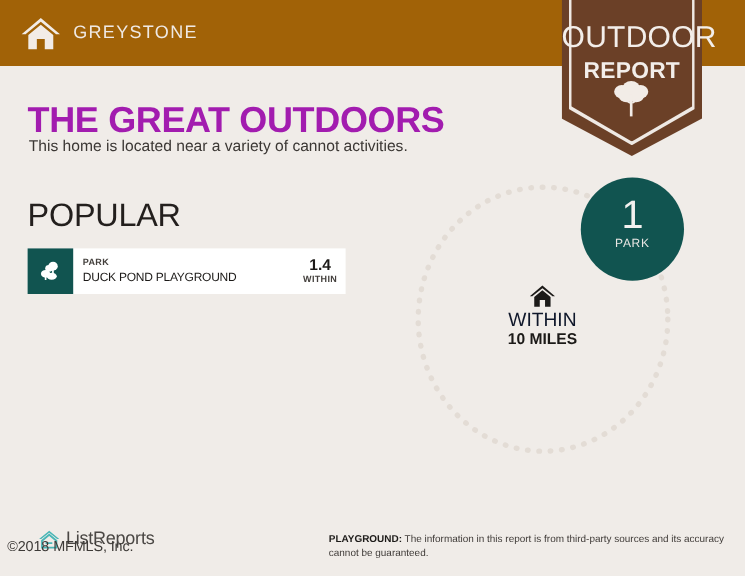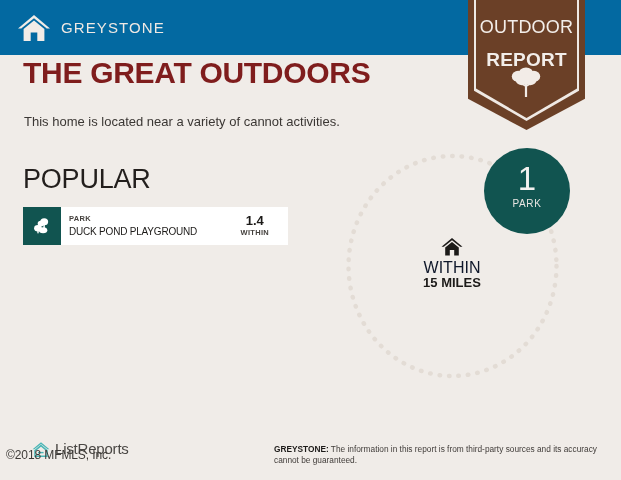--- a/index.html
+++ b/index.html
@@ -22,21 +22,21 @@
     background: #f0ece8;
     overflow: hidden;
   }
 
   
   #header-bar {
     position: absolute;
     left: 0; top: 0;
     width: 621px;
     height: 55px;
-    background: #0369a1;
+    background: #a16207;
   }
   #header-home-icon {
     position: absolute;
     left: 17px; top: 13px;
     width: 34px; height: 30px;
   }
   #header-home-icon svg { display: block; }
   #brand-name {
     position: absolute;
     left: 61px; top: 19px;
@@ -71,21 +71,21 @@
     -webkit-clip-path: polygon(0 0, 100% 0, 100% 75%, 50% 100%, 0 75%);
     clip-path: polygon(0 0, 100% 0, 100% 75%, 50% 100%, 0 75%);
     background: #6b4027;
   }
   #badge-line1 {
     position: absolute;
     left: 468px; top: 17px;
     width: 117px;
     text-align: center;
     color: #f3eeea;
-    font-size: 18px;
+    font-size: 25px;
     font-weight: 400;
     letter-spacing: 0.2px;
   }
   #badge-line2 {
     position: absolute;
     left: 468px; top: 37px;
     width: 117px;
     text-align: center;
     color: #f3eeea;
     font-size: 19px;
@@ -95,24 +95,24 @@
   }
   #badge-tree-icon {
     position: absolute;
     left: 505px; top: 60px;
     width: 42px; height: 42px;
   }
 
   
   #page-title {
     position: absolute;
-    left: 23px; top: 56px;
+    left: 23px; top: 84px;
     font-size: 30px;
     font-weight: 700;
-    color: #7f1d1d;
+    color: #a21caf;
     letter-spacing: -0.3px;
     white-space: nowrap;
     text-align: center;
   }
   #page-subtitle {
     position: absolute;
     left: 24px; top: 114px;
     font-size: 13px;
     color: #3b3734;
     font-weight: 400;
@@ -166,21 +166,21 @@
   .poi-name {
     font-size: 10px;
     font-weight: 400;
     color: #1c1a18;
     letter-spacing: -0.2px;
     line-height: 15px;
     white-space: nowrap;
   }
   .poi-dist {
     flex: 0 0 auto;
-    padding-right: 19px;
+    padding-right: 7px;
     text-align: center;
   }
   .poi-dist-num {
     font-size: 13px;
     font-weight: 700;
     color: #1c1a18;
     line-height: 14px;
   }
   .poi-dist-unit {
     font-size: 7.5px;
@@ -349,21 +349,21 @@
       <ellipse cx="107.5" cy="114" rx="104" ry="110" fill="none" stroke="#e3dcd5" stroke-width="4.5" stroke-linecap="round" stroke-dasharray="0.5 9"></ellipse>
     </svg>
     <div id="within-block">
       <div id="within-home-icon">
         <svg viewBox="0 0 22 20" width="22" height="20" aria-hidden="true">
           <path d="M11 1 L21.5 9.8 L19.2 9.8 L19.2 9.7 L11 3.2 L2.8 9.7 L2.8 9.8 L0.5 9.8 Z" fill="#1c1a18"></path>
           <path d="M11 4.9 L17.8 10.5 L17.8 18.6 L13.2 18.6 L13.2 13.1 L8.8 13.1 L8.8 18.6 L4.2 18.6 L4.2 10.5 Z" fill="#1c1a18"></path>
         </svg>
       </div>
       <div id="within-label">WITHIN</div>
-      <div id="within-distance">15 MILES</div>
+      <div id="within-distance">10 MILES</div>
     </div>
   </div>
 
   <div id="count-circle">
     <div id="count-value">1</div>
     <div id="count-label">PARK</div>
   </div>
 
   <div id="footer-logo">
     <div id="footer-logo-mark">
@@ -371,16 +371,16 @@
         <path d="M10 2.2 L18.4 9.2 L16.6 9.2 L10 4 L3.4 9.2 L1.6 9.2 Z" fill="#49b6b6"></path>
         <path d="M10 5.6 L16 10.6 L16 16.3 L4 16.3 L4 10.6 Z" fill="none" stroke="#49b6b6" stroke-width="1.5"></path>
         <path d="M7 12.6 L12.6 12.6" stroke="#49b6b6" stroke-width="1.4" fill="none"></path>
       </svg>
     </div>
     <div id="footer-logo-text">ListReports</div>
   </div>
   <div id="footer-copyright">©2018 MFMLS, Inc.</div>
 
   <div id="disclaimer">
-    <span id="disclaimer-label">GREYSTONE:</span><span> The information in this report is from third-party sources and its accuracy cannot be guaranteed.</span>
+    <span id="disclaimer-label">PLAYGROUND:</span><span> The information in this report is from third-party sources and its accuracy cannot be guaranteed.</span>
   </div>
 
 </div>
 
 </body></html>

